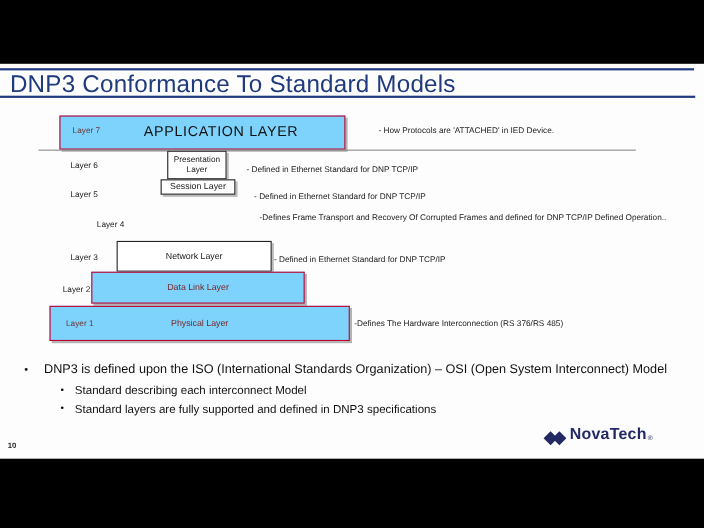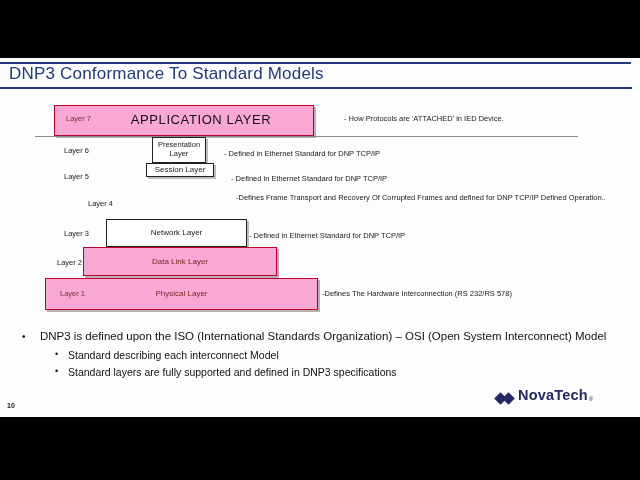--- a/index.html
+++ b/index.html
@@ -13,30 +13,30 @@
     background:#fdfdfd;
   }
   .abs { position:absolute; }
 
   
   .title-rule { background:#1f3a7d; height:2px; }
   #rule-top    { left:0; top:4px;  width:631px; }
   #rule-bottom { left:0; top:29px; width:632px; }
   #slide-title {
     left:9px; top:6px; width:620px;
-    color:#1f3a7d; font-size:17px; letter-spacing:0.2px;
+    color:#1f3a7d; font-size:22px; letter-spacing:0.2px;
     font-family:"Liberation Sans", sans-serif;
   }
 
   
   .layer-box {
     display:flex; align-items:center; justify-content:center;
     text-align:center; font-size:8px; line-height:1.15; color:#1a1a1a;
   }
-  .box-pink   { background:#f9a8d4; border:1px solid #c00030; box-shadow:2px 2px 0 #b3b3b3; }
+  .box-pink   { background:#7dd3fc; border:1px solid #c00030; box-shadow:2px 2px 0 #b3b3b3; }
   .box-white  { background:#ffffff; border:1px solid #222222; box-shadow:2px 2px 0 #bdbdbd; }
   .box-grad   {
     background:linear-gradient(180deg,#ee2a74 0%,#ffffff 46%,#ffffff 54%,#ee2a74 100%);
     border:1px solid #e3447e; box-shadow:2px 2px 0 #c4c4c4;
   }
   #box-l7       { left:54px;  top:47px;  width:260px; height:31px; }
   #box-l7 .big  { font-size:13px; letter-spacing:0.6px; color:#111; margin-left:34px; }
   #shelf-line   { left:35px;  top:78px;  width:543px; height:1px; background:#8a8a8a; }
   #box-l6 { left:152px; top:79px;  width:54px;  height:26px; font-size:7.5px; }
   #box-l5 { left:146px; top:105px; width:68px;  height:14px; }
@@ -118,21 +118,21 @@
 
     <div class="abs layer-box box-white" id="box-l3">Network Layer</div>
     <div class="abs side-label" id="lab-l3">Layer 3</div>
     <div class="abs note" id="note-l3">- Defined in Ethernet Standard for DNP TCP/IP</div>
 
     <div class="abs layer-box box-pink" id="box-l2">Data Link Layer</div>
     <div class="abs side-label" id="lab-l2">Layer 2</div>
 
     <div class="abs layer-box box-pink" id="box-l1">Physical Layer</div>
     <div class="abs side-label" id="lab-l1">Layer 1</div>
-    <div class="abs note" id="note-l1">-Defines The Hardware Interconnection (RS 232/RS 578)</div>
+    <div class="abs note" id="note-l1">-Defines The Hardware Interconnection (RS 376/RS 485)</div>
 
     <div class="abs bullet-row" id="bullet-main">
       <span class="dot">•</span>
       <span>DNP3 is defined upon the ISO (International Standards Organization) – OSI (Open System Interconnect) Model</span>
     </div>
     <div class="abs bullet-row sub-bullet" id="bullet-sub1">
       <span class="dot">•</span>
       <span>Standard describing each interconnect Model</span>
     </div>
     <div class="abs bullet-row sub-bullet" id="bullet-sub2">

